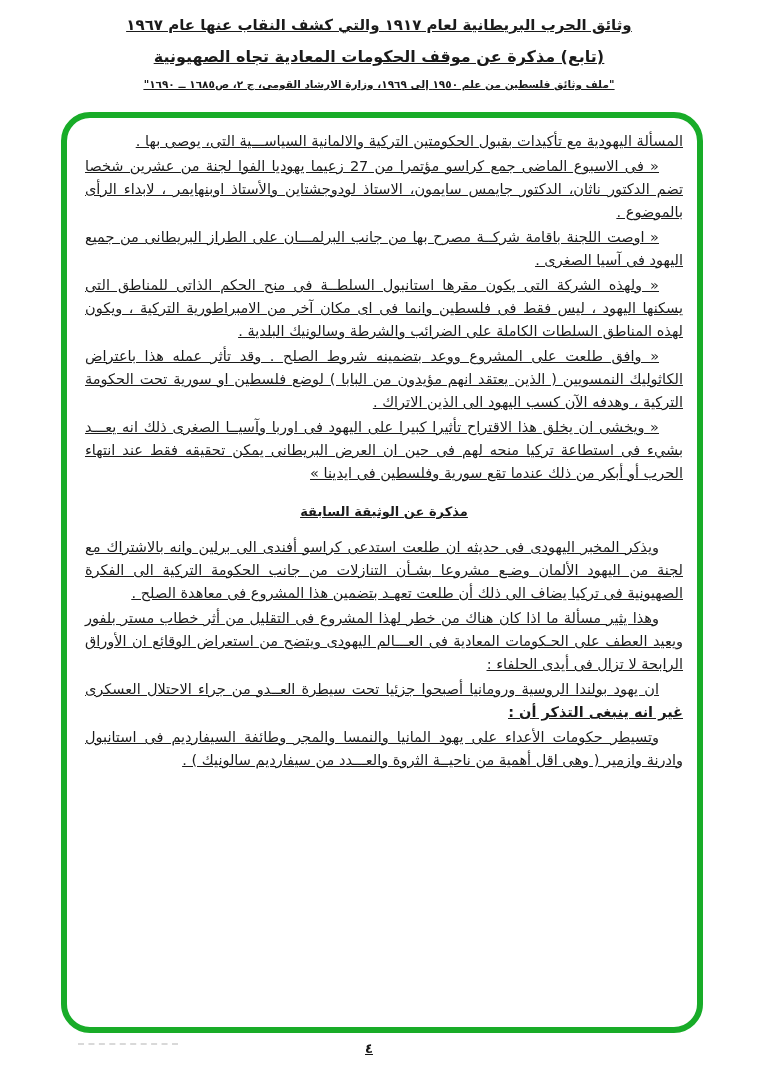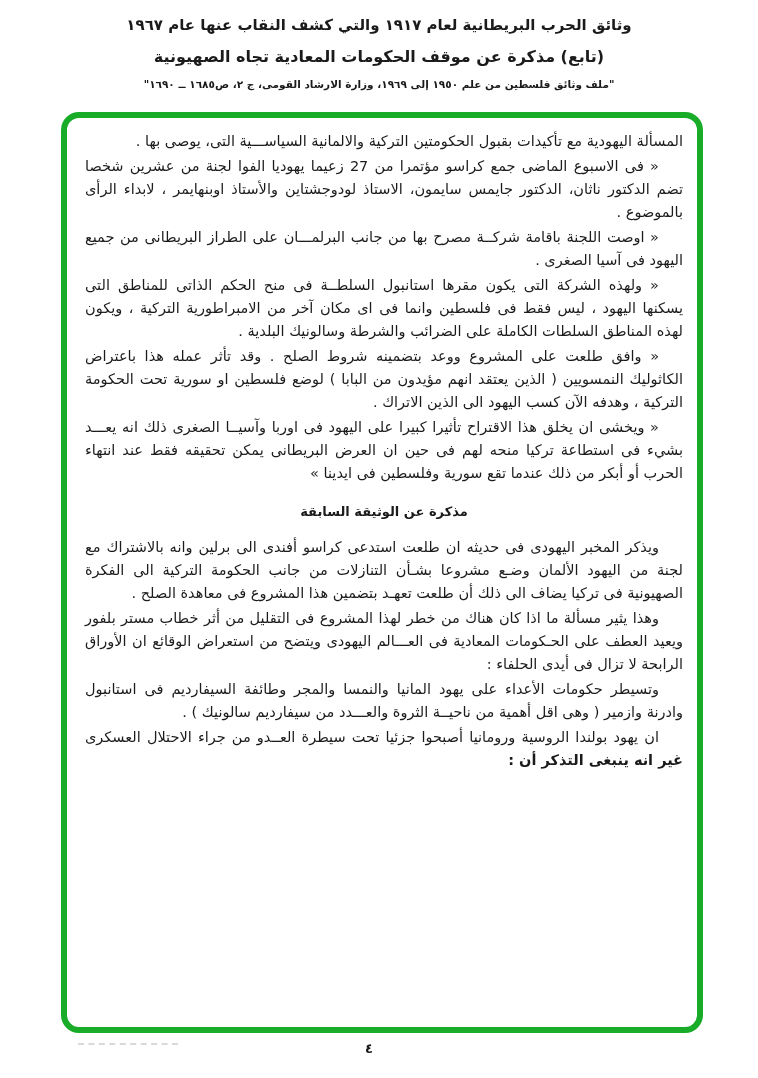--- a/index.html
+++ b/index.html
@@ -1,15 +1,15 @@
 <!DOCTYPE html>
 <html lang="ar" style="--border-green: #18ac28; --text-ink: #1b1b1b; --paper: #ffffff;"><head>
 <meta charset="utf-8">
 <style>
-  * { margin: 0; padding: 0; box-sizing: border-box; }
+  * { margin: 0; padding: 0; box-sizing: border-box; text-decoration: underline; }
   html, body { background: #e8e8e8; }
   body {
     width: 758px; height: 1078px;
     font-family: "DejaVu Sans", sans-serif;
     position: relative;
   }
   .page {
     position: absolute; inset: 0;
     background: var(--paper, #ffffff);
     overflow: hidden;
@@ -27,21 +27,21 @@
     font-size: 16px; font-weight: bold;
     margin-bottom: 12px;
   }
   .doc-header .h3 {
     font-size: 10.5px; font-weight: bold; color: #1a1a1a;
   }
   .green-box {
     position: absolute; left: 61px; top: 112px;
     width: 642px; height: 921px;
     border: 6px solid var(--border-green, #18ac28);
-    border-radius: 18px;
+    border-radius: 29px;
     background: transparent;
   }
   .doc-body {
     position: absolute; inset: 0;
     padding: 12px 14px 6px 18px;
     direction: rtl;
     text-align: justify;
     font-size: 14.5px;
     line-height: 23px;
     color: var(--text-ink, #1b1b1b);
@@ -83,22 +83,22 @@
       <p class="para">« فى الاسبوع الماضى جمع كراسو مؤتمرا من 27 زعيما يهوديا الفوا لجنة من عشرين شخصا تضم الدكتور ناثان، الدكتور جايمس سايمون، الاستاذ لودوجشتاين والأستاذ اوبنهايمر ، لابداء الرأى بالموضوع .</p>
       <p class="para">« اوصت اللجنة باقامة شركــة مصرح بها من جانب البرلمـــان على الطراز البريطانى من جميع اليهود فى آسيا الصغرى .</p>
       <p class="para">« ولهذه الشركة التى يكون مقرها استانبول السلطــة فى منح الحكم الذاتى للمناطق التى يسكنها اليهود ، ليس فقط فى فلسطين وانما فى اى مكان آخر من الامبراطورية التركية ، ويكون لهذه المناطق السلطات الكاملة على الضرائب والشرطة وسالونيك البلدية .</p>
       <p class="para">« وافق طلعت على المشروع ووعد بتضمينه شروط الصلح . وقد تأثر عمله هذا باعتراض الكاثوليك النمسويين ( الذين يعتقد انهم مؤيدون من البابا ) لوضع فلسطين او سورية تحت الحكومة التركية ، وهدفه الآن كسب اليهود الى الذين الاتراك .</p>
       <p class="para">« ويخشى ان يخلق هذا الاقتراح تأثيرا كبيرا على اليهود فى اوربا وآسيــا الصغرى ذلك انه يعـــد بشيء فى استطاعة تركيا منحه لهم فى حين ان العرض البريطانى يمكن تحقيقه فقط عند انتهاء الحرب أو أبكر من ذلك عندما تقع سورية وفلسطين فى ايدينا »</p>
 
       <h2 class="section-heading">مذكرة عن الوثيقة السابقة</h2>
 
       <p class="para">ويذكر المخبر اليهودى فى حديثه ان طلعت استدعى كراسو أفندى الى برلين وانه بالاشتراك مع لجنة من اليهود الألمان وضـع مشروعا بشـأن التنازلات من جانب الحكومة التركية الى الفكرة الصهيونية فى تركيا يضاف الى ذلك أن طلعت تعهـد بتضمين هذا المشروع فى معاهدة الصلح .</p>
       <p class="para">وهذا يثير مسألة ما اذا كان هناك من خطر لهذا المشروع فى التقليل من أثر خطاب مستر بلفور ويعيد العطف على الحـكومات المعادية فى العـــالم اليهودى ويتضح من استعراض الوقائع ان الأوراق الرابحة لا تزال فى أيدى الحلفاء :</p>
+      <p class="para"><span>ان يهود بولندا الروسية ورومانيا أصبحوا جزئيا تحت سيطرة العــدو من جراء الاحتلال العسكرى </span><span class="bold">غير انه ينبغى التذكر أن :</span></p>
       <p class="para">وتسيطر حكومات الأعداء على يهود المانيا والنمسا والمجر وطائفة السيفارديم فى استانبول وادرنة وازمير ( وهى اقل أهمية من ناحيــة الثروة والعـــدد من سيفارديم سالونيك ) .</p>
-      <p class="para"><span>ان يهود بولندا الروسية ورومانيا أصبحوا جزئيا تحت سيطرة العــدو من جراء الاحتلال العسكرى </span><span class="bold">غير انه ينبغى التذكر أن :</span></p>
     </div>
   </div>
 
   <div class="scan-artifact"></div>
 
   <div class="page-number">٤</div>
 
 </div>
 
 </body></html>

